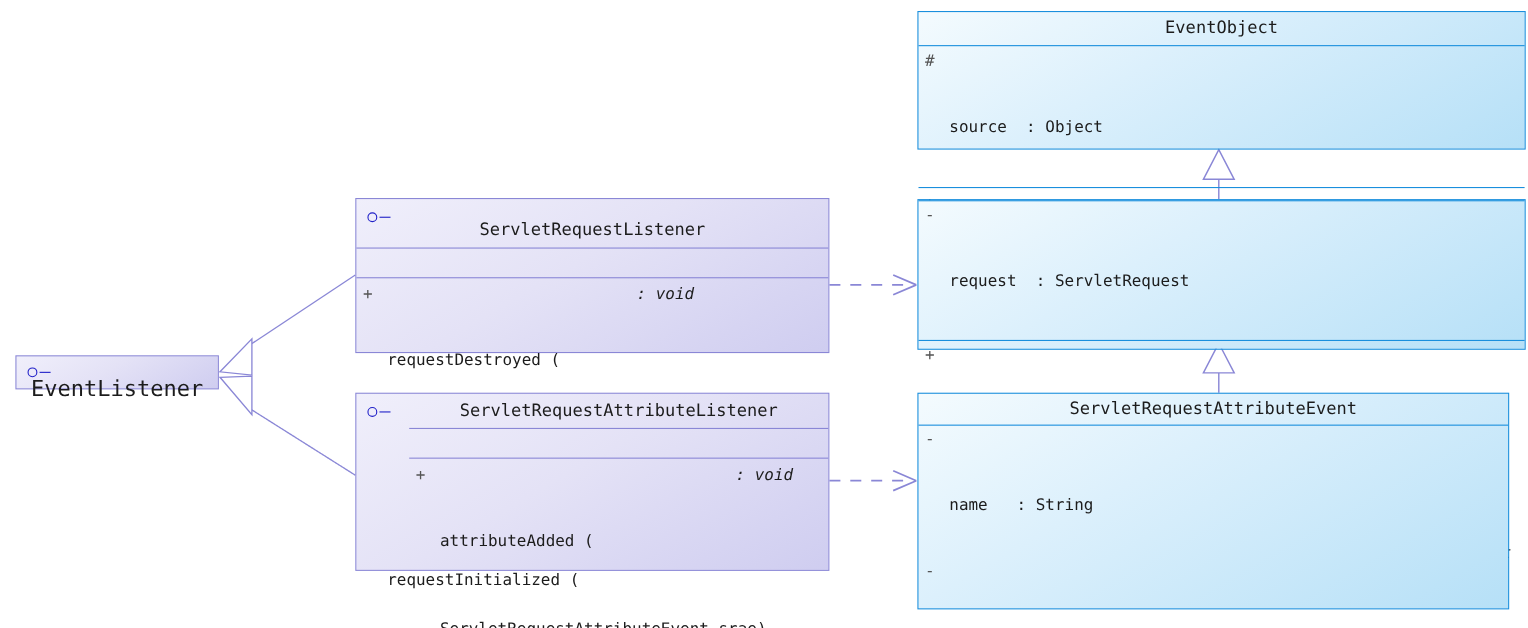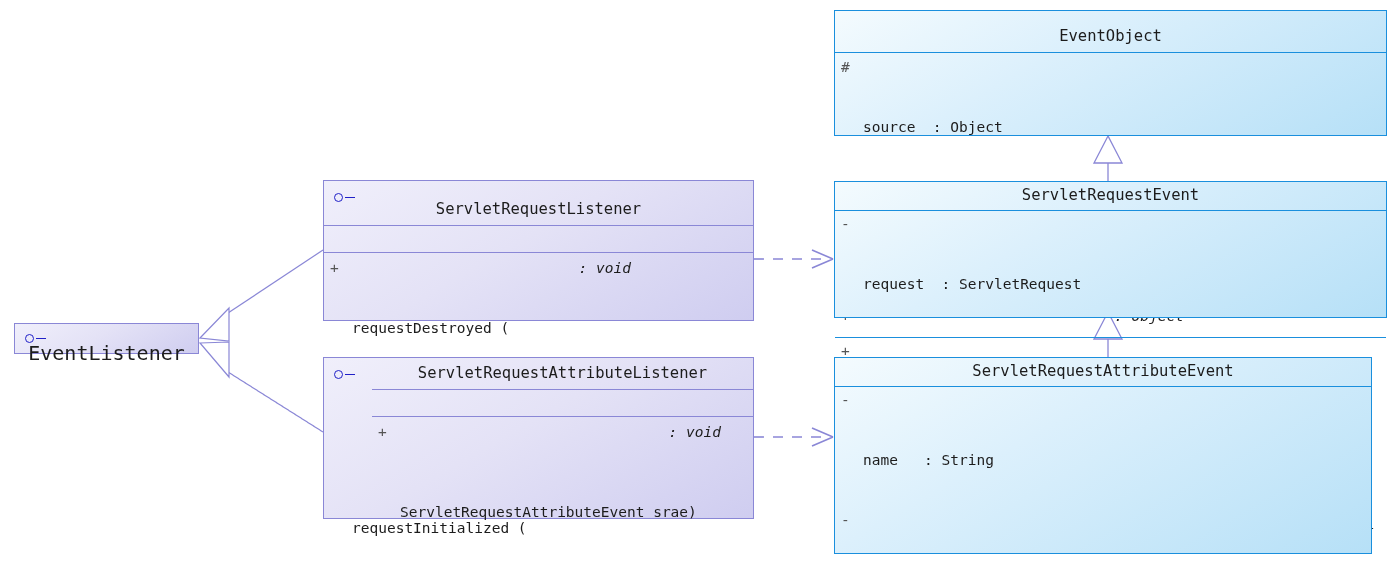--- a/index.html
+++ b/index.html
@@ -174,29 +174,30 @@
       <span class="circ"></span>
         <span class="stem"></span>
     </span>
     <div class="uml-title" style="padding-top:6px; padding-bottom:7px;">ServletRequestAttributeListener</div>
     <div class="uml-sep"></div>
     <div class="uml-compartment empty" style="height:26px;"></div>
     <div class="uml-sep"></div>
     <div class="uml-compartment" style="padding-top:5px;">
       <div class="member">
         <span class="vis">+</span>
+        <span class="sig">attributeAdded (</span>
         <span class="rettype" style="right:26px;">: void</span>
         <span class="cont">ServletRequestAttributeEvent srae)</span>
       </div>
 
     </div>
   </div>
 
   <div class="uml-box" style="left:834px; top:10px; width:553px; height:126px;">
-    <div class="uml-title" style="padding-top:16px; padding-bottom:7px;">EventObject</div>
+    <div class="uml-title" style="padding-top:5px; padding-bottom:7px;">EventObject</div>
     <div class="uml-sep"></div>
     <div class="uml-compartment" style="padding-top:4px; padding-bottom:4px;">
       <div class="member">
         <span class="vis">#</span>
         <span class="sig">source  : Object</span>
       </div>
     </div>
     <div class="uml-sep"></div>
     <div class="uml-compartment" style="padding-top:4px;">
       <div class="member">
@@ -210,21 +211,20 @@
       </div>
       <div class="member">
         <span class="vis">+</span>
         <span class="sig">toString ()</span>
         <span class="rettype" style="right:196px;">: String</span>
       </div>
     </div>
   </div>
 
   <div class="uml-box" style="left:834px; top:181px; width:553px; height:137px;">
-    <div class="uml-title" style="padding-top:4px; padding-bottom:6px;">ServletRequestEvent</div>
     <div class="uml-sep"></div>
     <div class="uml-compartment" style="padding-top:3px; padding-bottom:3px;">
       <div class="member">
         <span class="vis">-</span>
         <span class="sig">request  : ServletRequest</span>
       </div>
     </div>
     <div class="uml-sep"></div>
     <div class="uml-compartment" style="padding-top:3px;">
       <div class="member">

